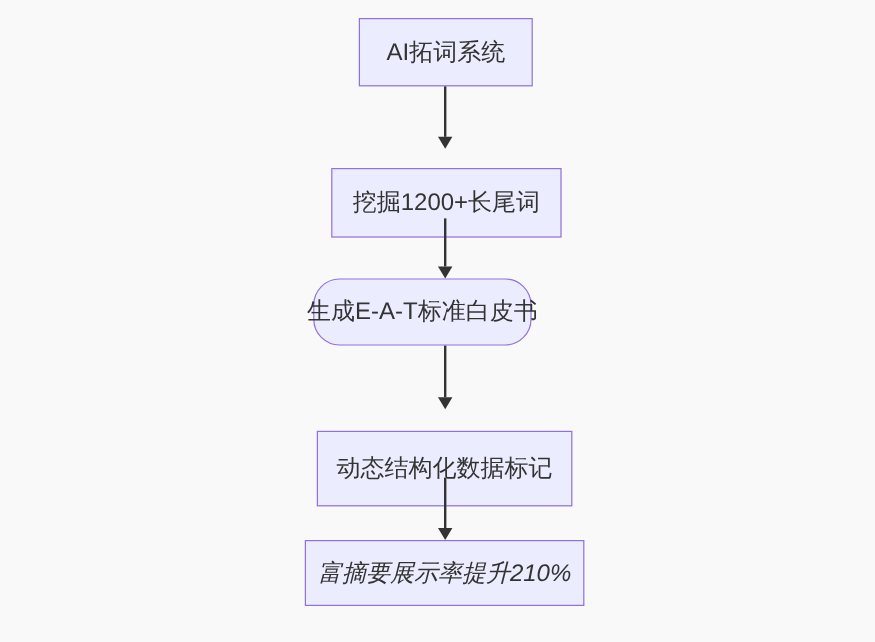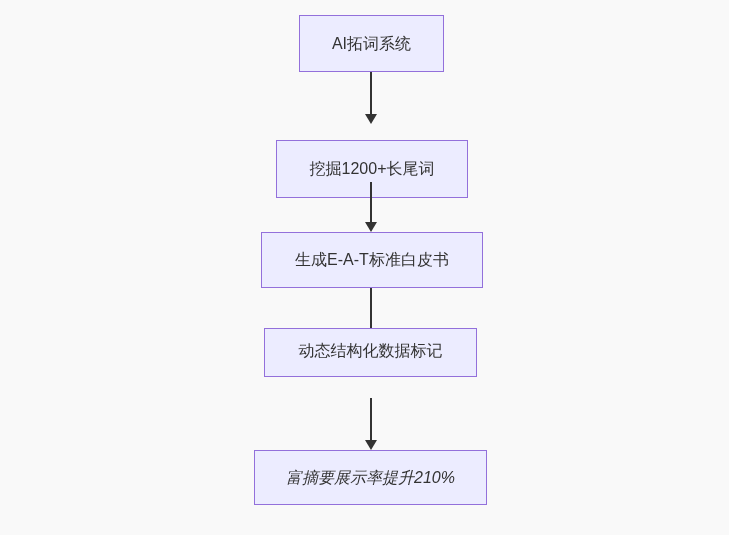--- a/index.html
+++ b/index.html
@@ -17,21 +17,21 @@
   }
   .node {
     position: absolute;
     background: #ECECFF;
     border: 1px solid #9370DB;
     box-sizing: border-box;
     display: flex;
     align-items: center;
     justify-content: center;
     color: #333333;
-    font-size: 16px;
+    font-size: 20px;
     line-height: 1.2;
     white-space: nowrap;
   }
   .edge {
     position: absolute;
     width: 12px;
     display: flex;
     flex-direction: column;
     align-items: center;
   }
@@ -64,30 +64,30 @@
 
   <div class="node" style="left:276px; top:124px; width:192px; height:58px;margin-top:16px;">
     <span>挖掘1200+长尾词</span>
   </div>
 
   <div class="edge" style="left:365px; top:182px; height:50px;">
     <div class="edge-line"></div>
     <div class="edge-head"></div>
   </div>
 
-  <div class="node" style="left:261px; top:232px; width:222px; height:56px;">
+  <div class="node" style="left:261px; top:232px; width:182px; height:56px;border-radius:22px;">
     <span>生成E-A-T标准白皮书</span>
   </div>
 
   <div class="edge" style="left:365px; top:288px; height:53px;">
     <div class="edge-line"></div>
     <div class="edge-head"></div>
   </div>
 
-  <div class="node" style="left:264px; top:328px; width:213px; height:49px;font-family:Liberation Mono, monospace;">
+  <div class="node" style="left:264px; top:359px; width:213px; height:63px;">
     <span>动态结构化数据标记</span>
   </div>
 
   <div class="edge" style="left:365px; top:398px; height:52px;">
     <div class="edge-line"></div>
     <div class="edge-head"></div>
   </div>
 
   <div class="node" style="left:254px; top:450px; width:233px; height:55px;font-style:italic;">
     <span>富摘要展示率提升210%</span>

